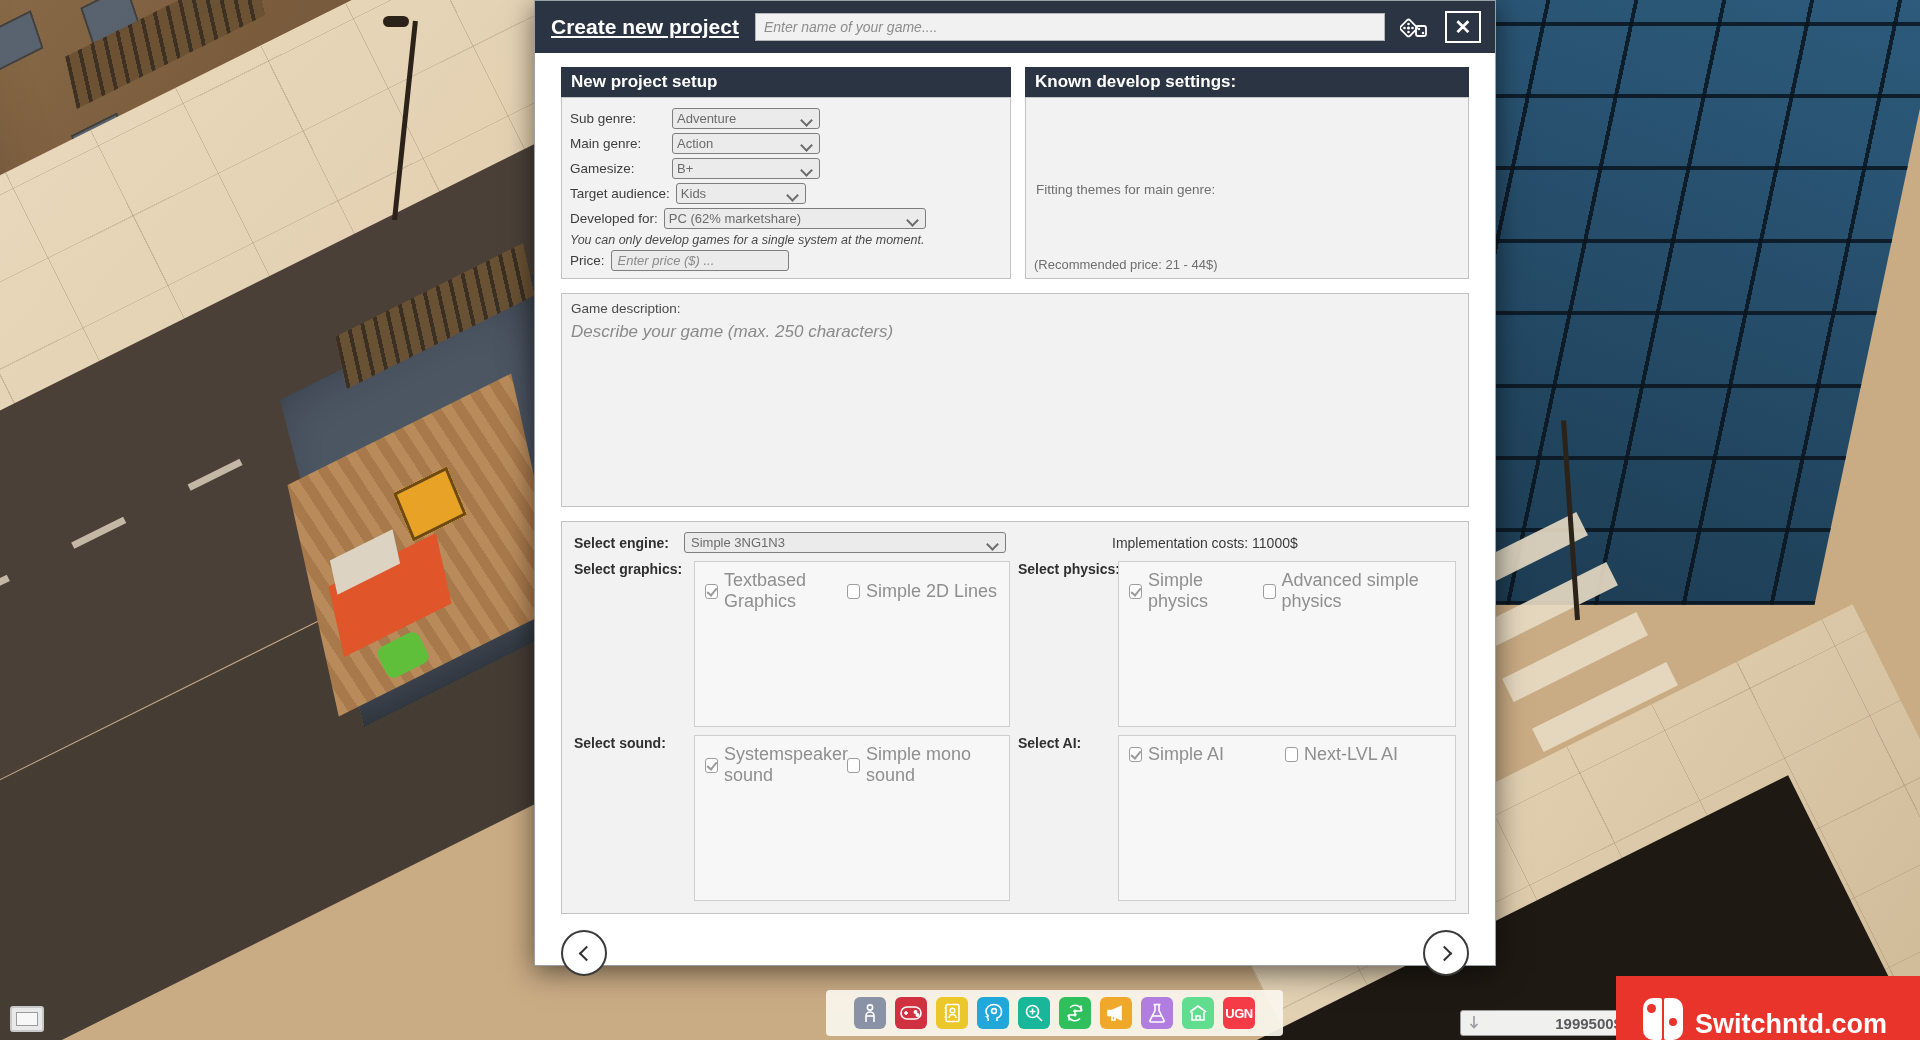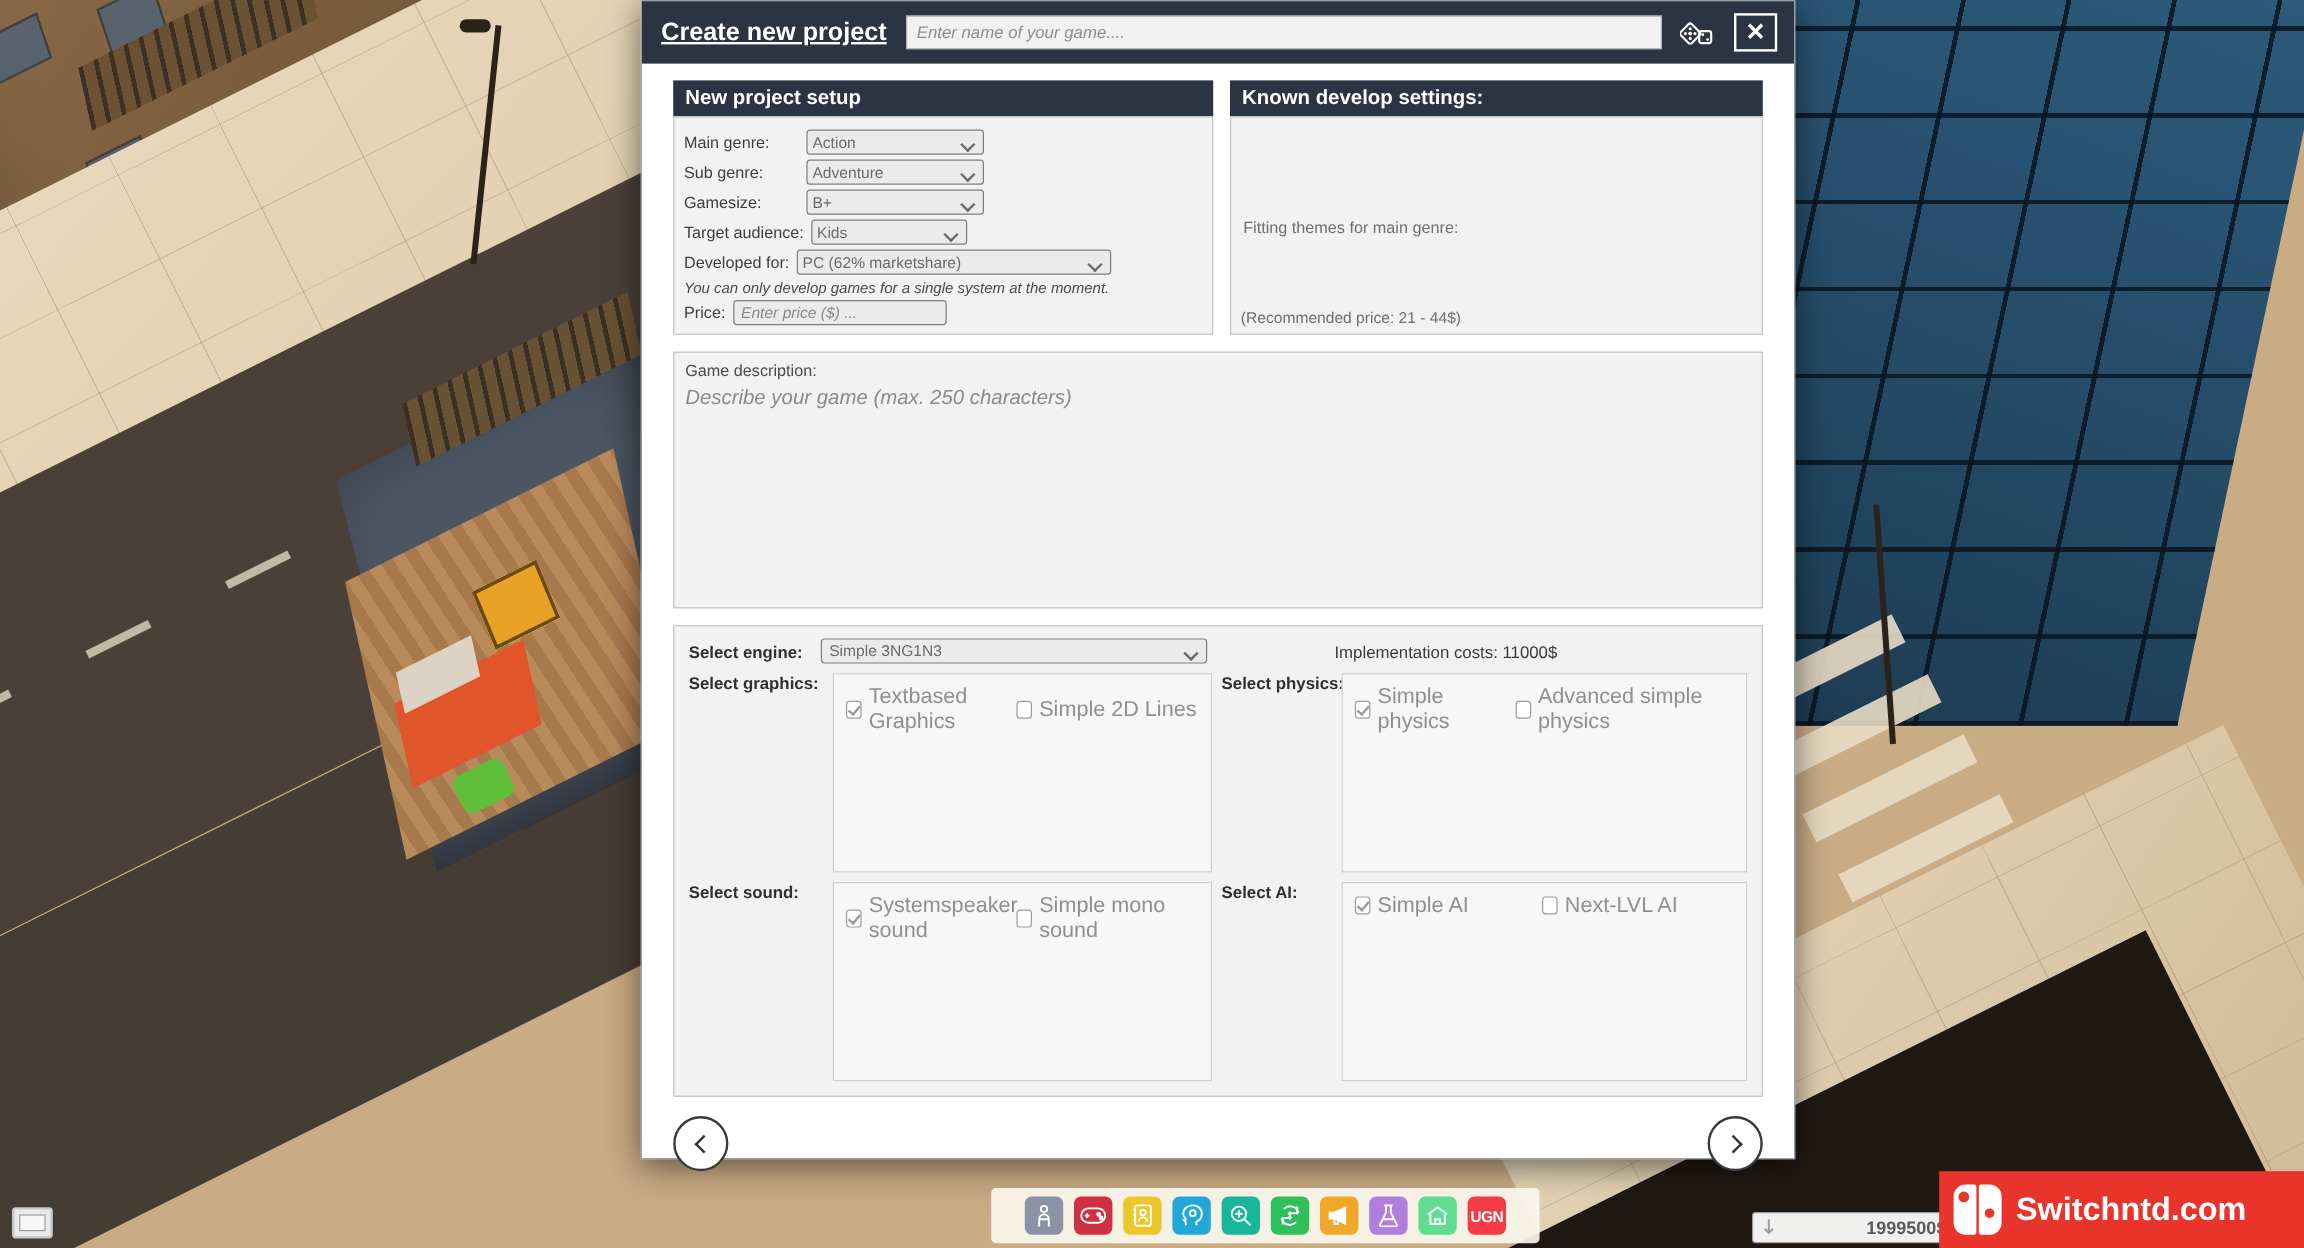--- a/index.html
+++ b/index.html
@@ -551,23 +551,23 @@
     border: 1px solid #9b9b9b;
   }
 
   
   #watermark {
     position: absolute;
     right: 0; bottom: 0;
     width: 304px; height: 64px;
     background: #e8342a;
     display: flex;
-    align-items: center;
+    align-items: flex-end;
     gap: 10px;
-    padding-left: 12px;
+    padding-left: 27px;
     z-index: 70;
   }
   .switch-logo {
     width: 42px; height: 42px;
     display: flex; gap: 2px;
   }
   .joy {
     width: 19px; height: 42px;
     background: #ffffff;
     position: relative;
@@ -671,29 +671,29 @@
 
   <div class="dlg-body">
 
     <div class="two-col">
 
       <div class="col-left">
         <div class="panel-head">New project setup</div>
         <div class="panel-box setup-body">
 
           <div class="frow">
+            <span class="flabel" style="width:96px;">Sub genre:</span>
+            <span class="selwrap"><select class="fsel" style="width:148px;">
+              <option>Adventure</option></select></span>
+          </div>
+
+          <div class="frow">
             <span class="flabel" style="width:96px;">Main genre:</span>
             <span class="selwrap"><select class="fsel" style="width:148px;">
               <option>Action</option></select></span>
-          </div>
-
-          <div class="frow">
-            <span class="flabel" style="width:96px;">Sub genre:</span>
-            <span class="selwrap"><select class="fsel" style="width:148px;">
-              <option>Adventure</option></select></span>
           </div>
 
 
           <div class="frow">
             <span class="flabel" style="width:96px;">Gamesize:</span>
             <span class="selwrap"><select class="fsel" style="width:148px;">
               <option>B+</option></select></span>
           </div>
 
           <div class="frow">

